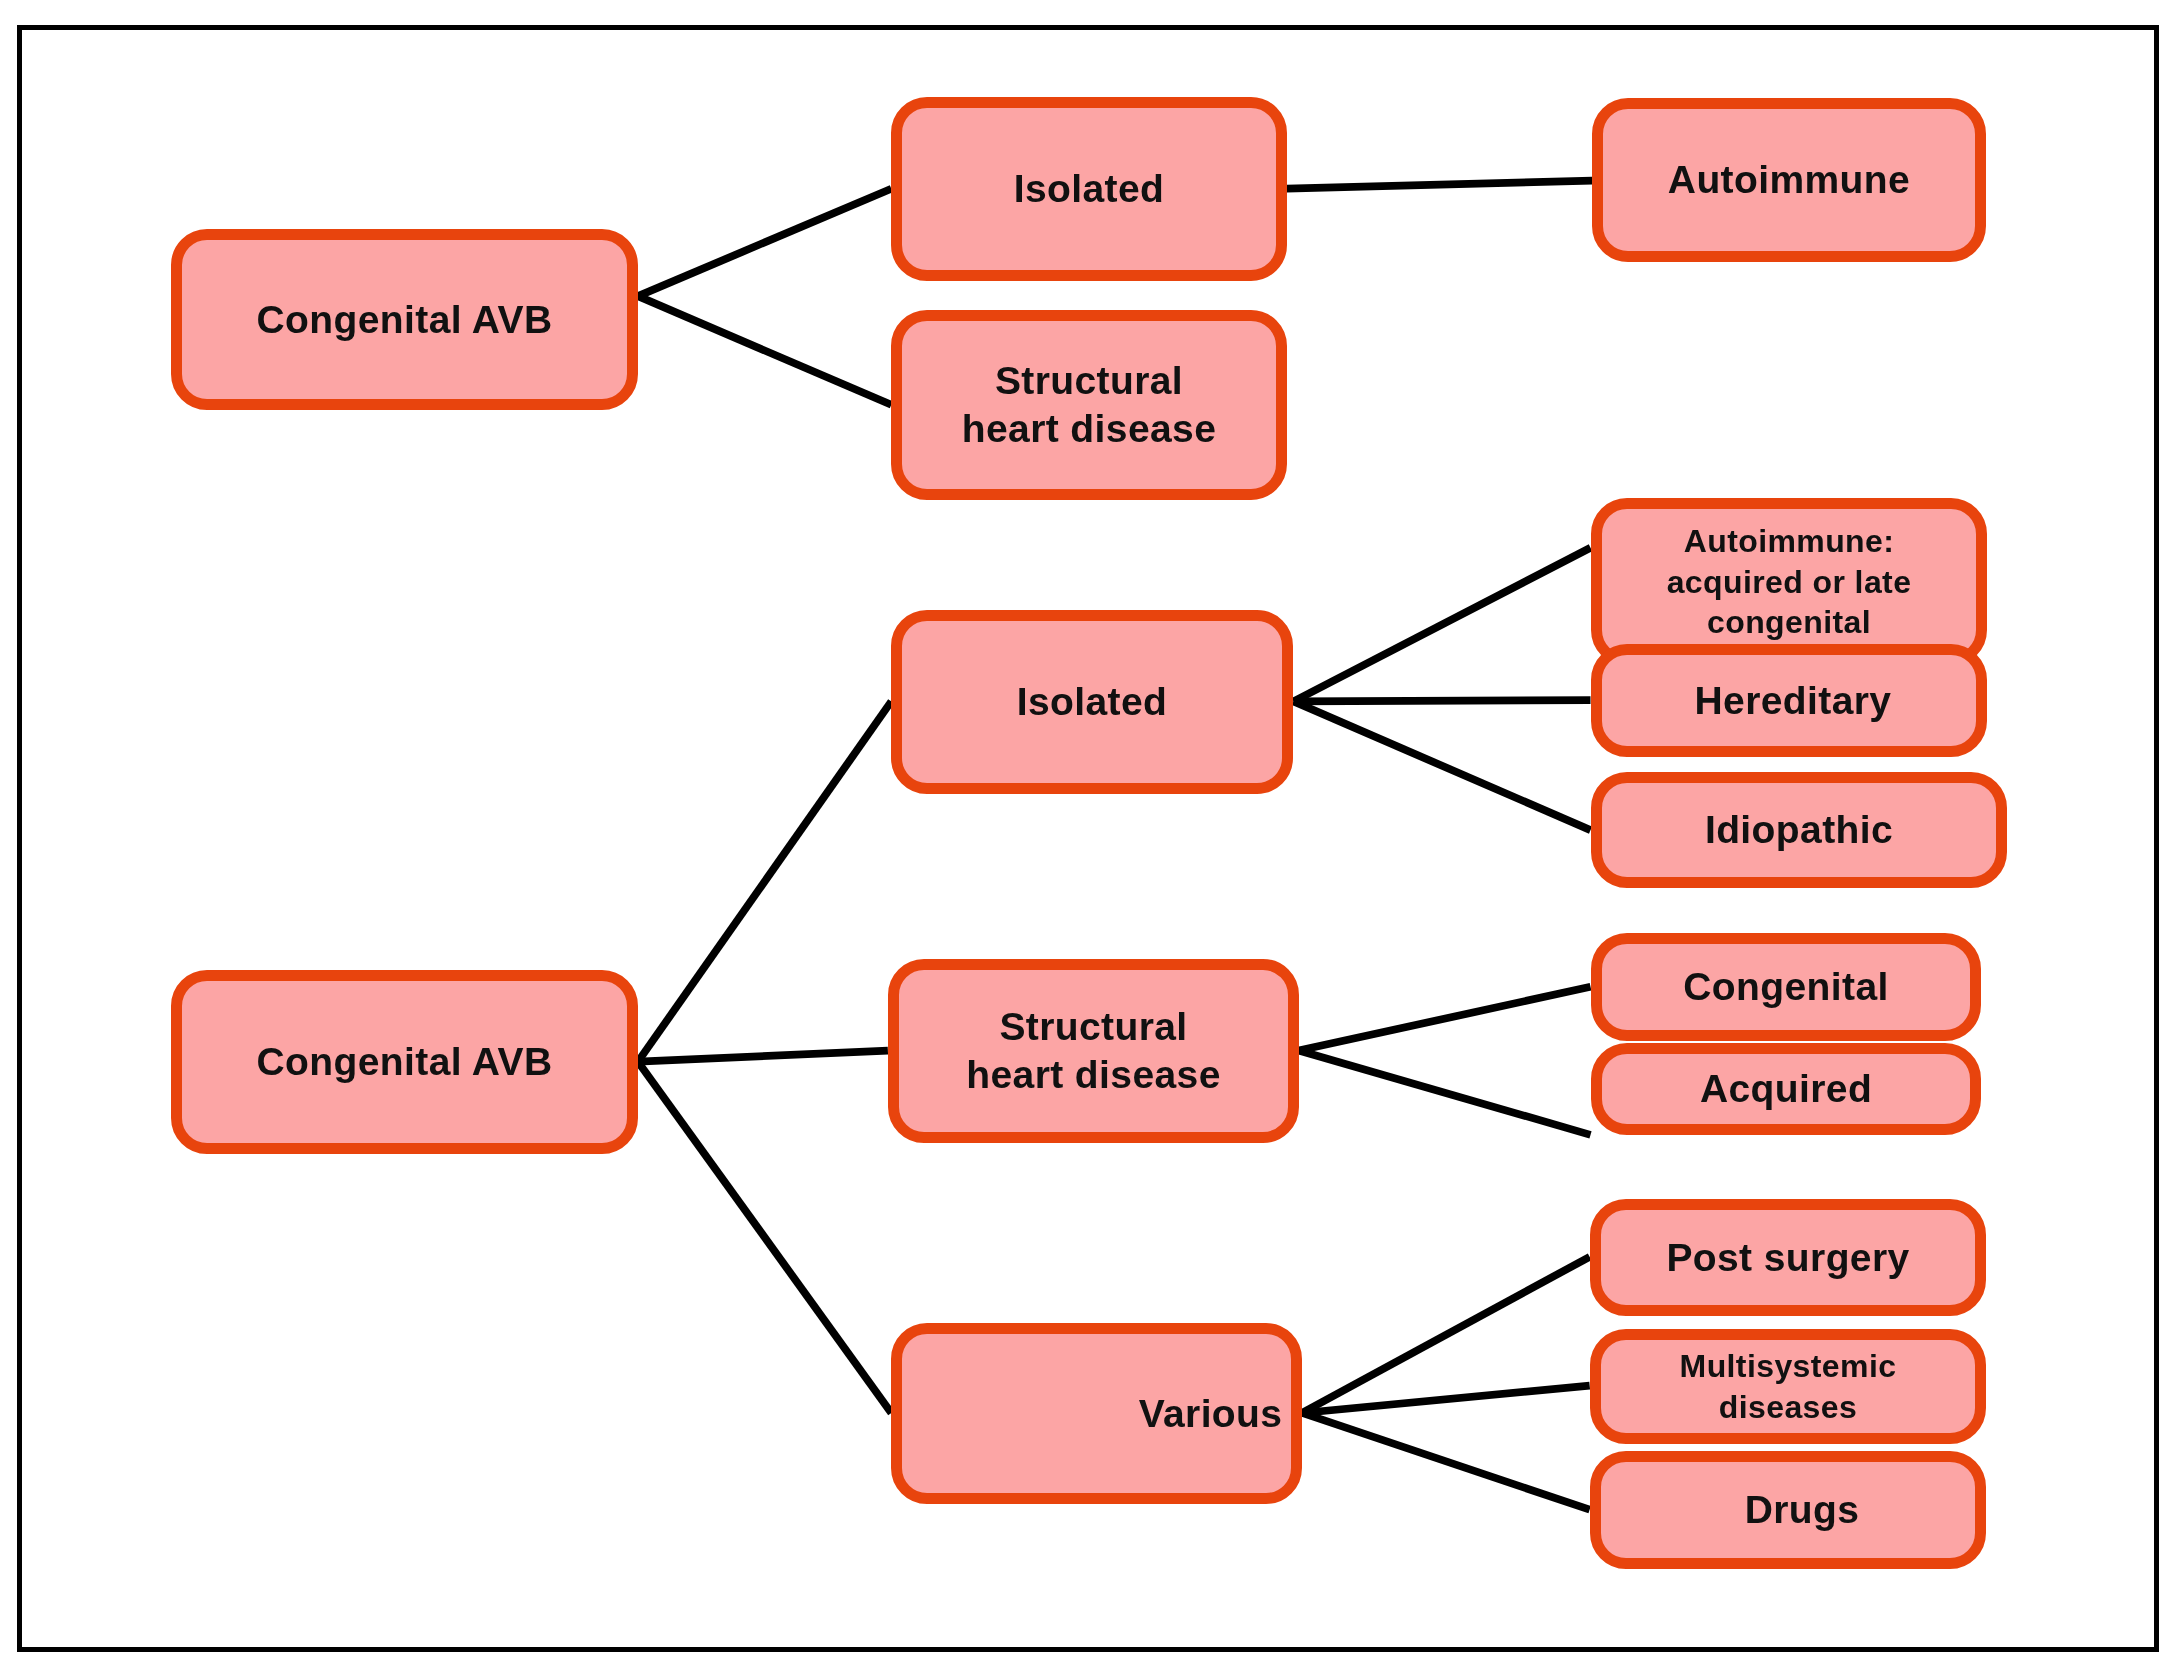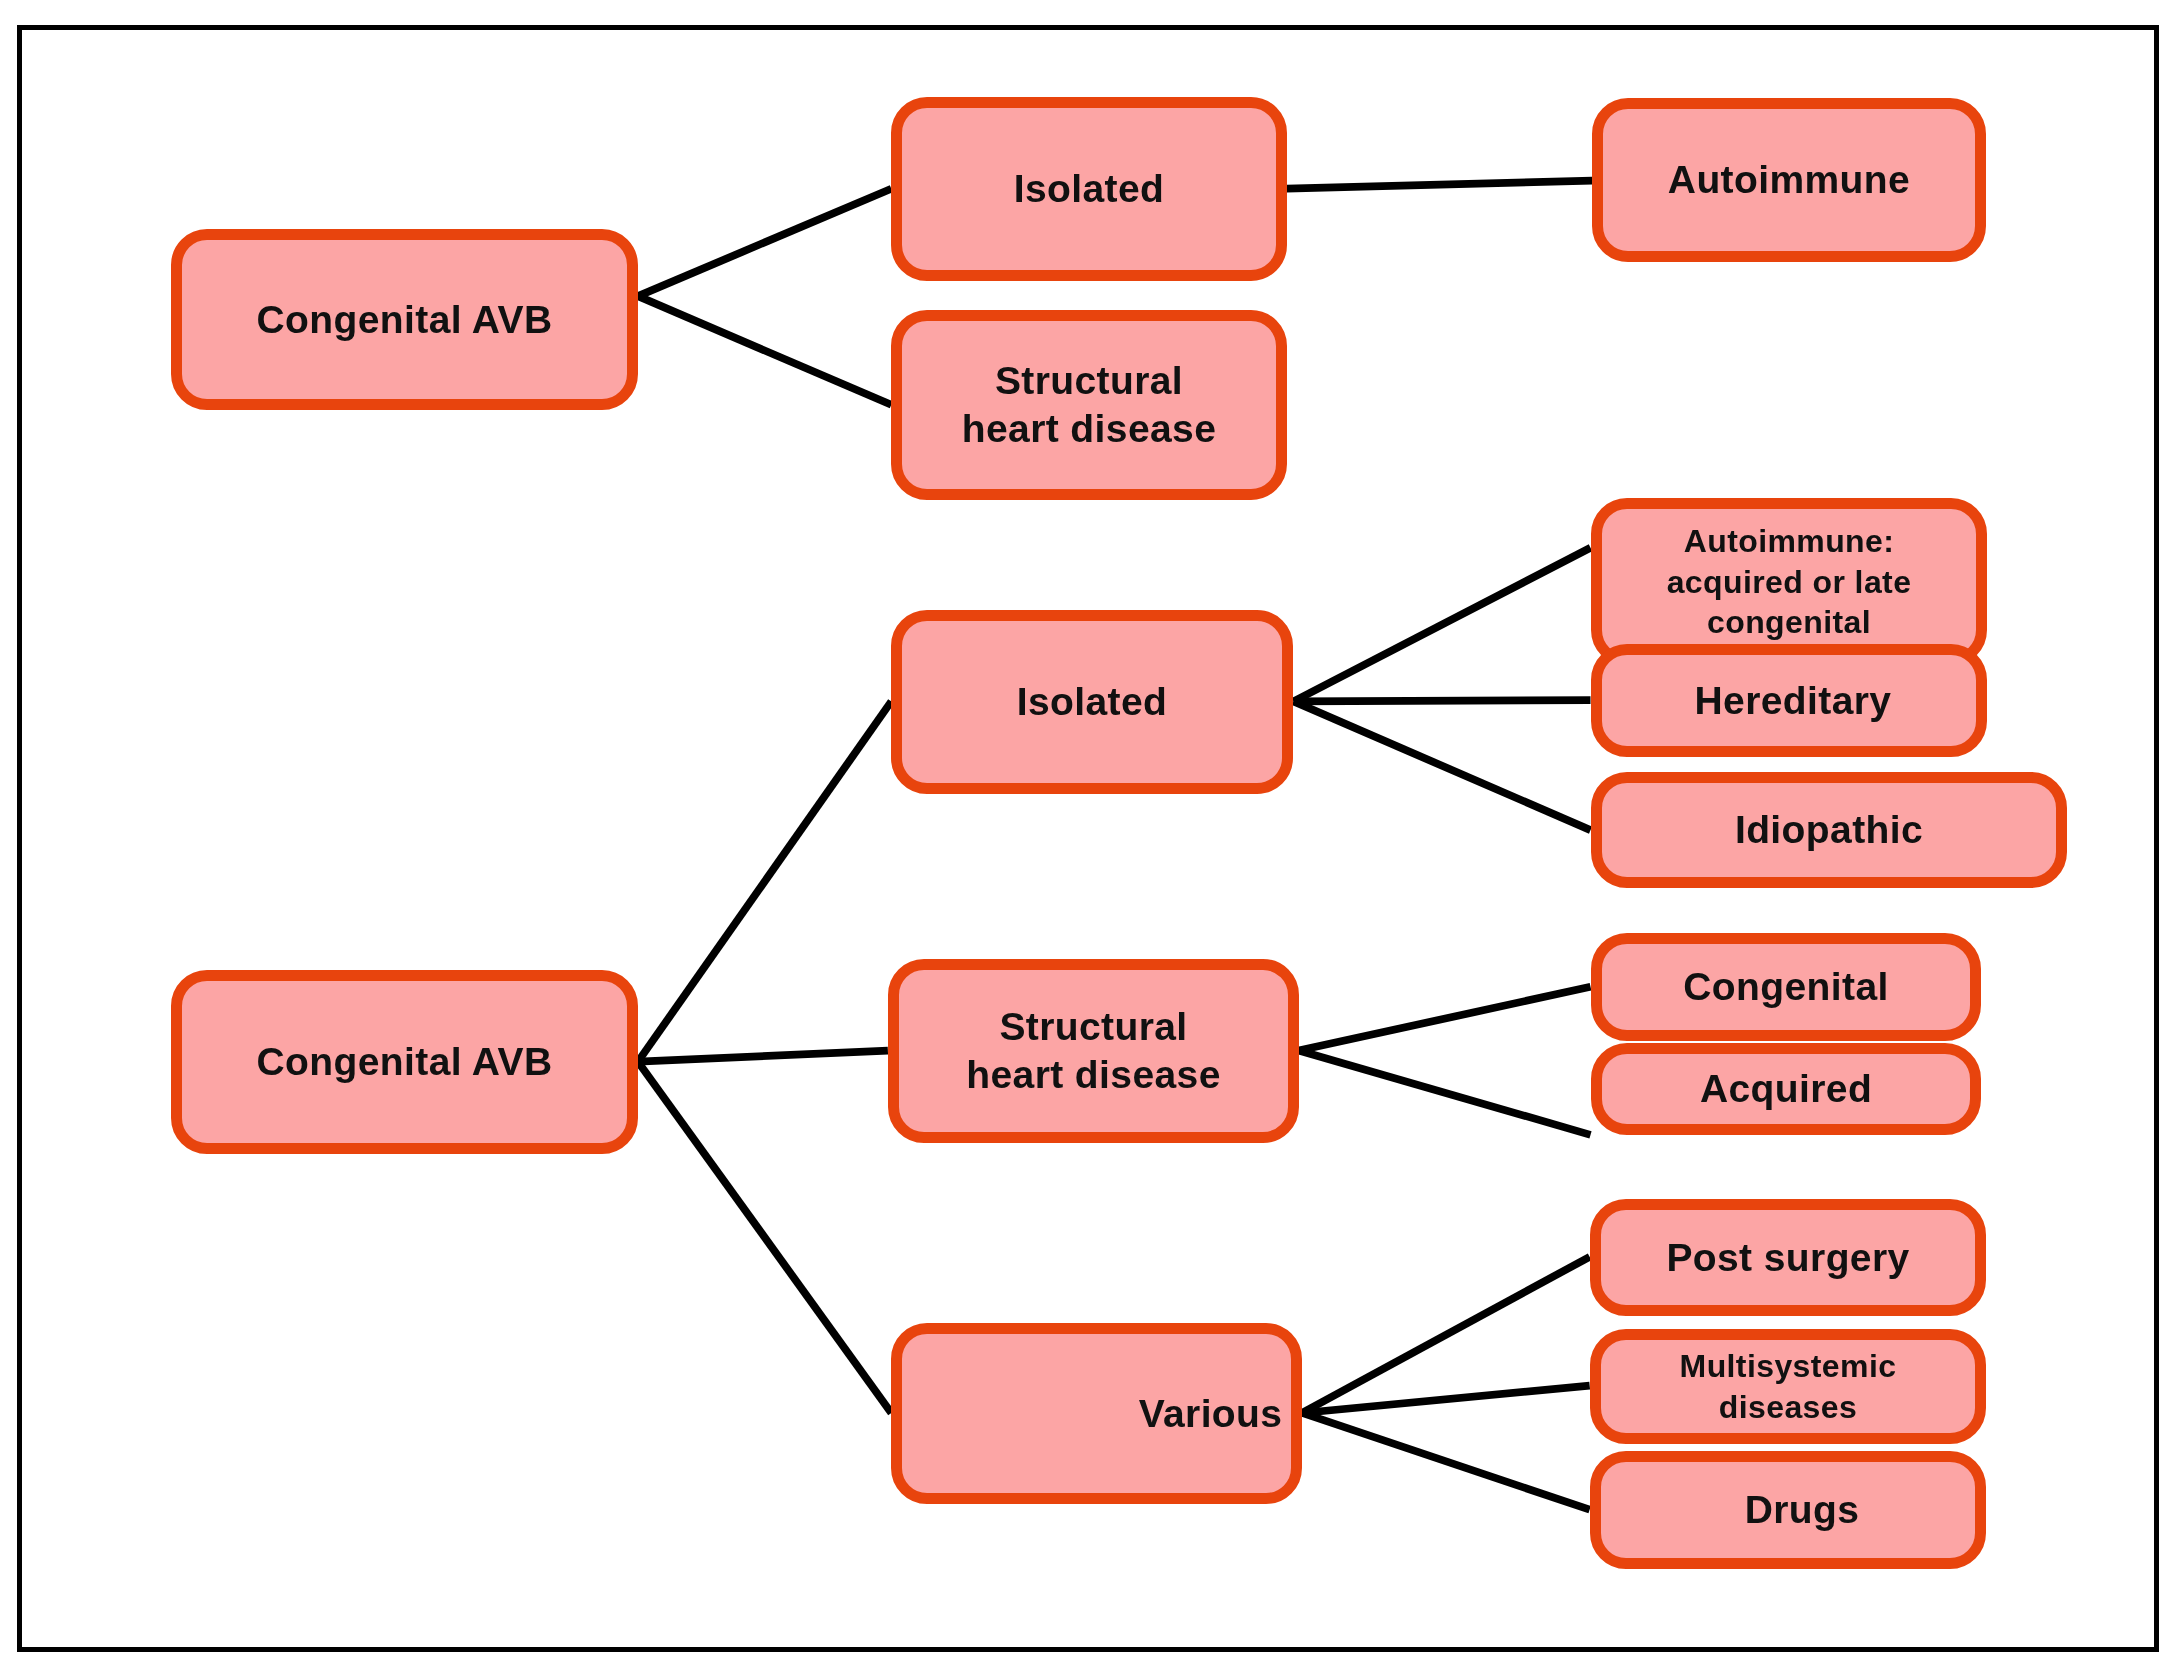--- a/index.html
+++ b/index.html
@@ -99,21 +99,21 @@
         <span class="node-label">Isolated</span>
       </div>
       <div class="node small" style="left: 1591px; top: 464px; width: 396px; height: 168px; border-color: rgb(232, 68, 13); margin-top: 34px;">
         <span class="node-label">Autoimmune:
 acquired  or late
 congenital</span>
       </div>
       <div class="node" style="left: 1591px; top: 644px; width: 396px; height: 113px; border-color: rgb(232, 68, 13); padding-left: 8px;">
         <span class="node-label">Hereditary</span>
       </div>
-      <div class="node" style="left: 1591px; top: 772px; width: 476px; height: 116px; border-color: rgb(232, 68, 13);">
+      <div class="node" style="left: 1591px; top: 772px; width: 416px; height: 116px; border-color: rgb(232, 68, 13);">
         <span class="node-label">Idiopathic</span>
       </div>
       <div class="node" style="left: 888px; top: 959px; width: 411px; height: 184px; border-color: rgb(232, 68, 13);">
         <span class="node-label">Structural
 heart disease</span>
       </div>
       <div class="node" style="left: 1591px; top: 933px; width: 390px; height: 108px; border-color: rgb(232, 68, 13);">
         <span class="node-label">Congenital</span>
       </div>
       <div class="node" style="left: 1591px; top: 1043px; width: 390px; height: 92px; border-color: rgb(232, 68, 13);">

